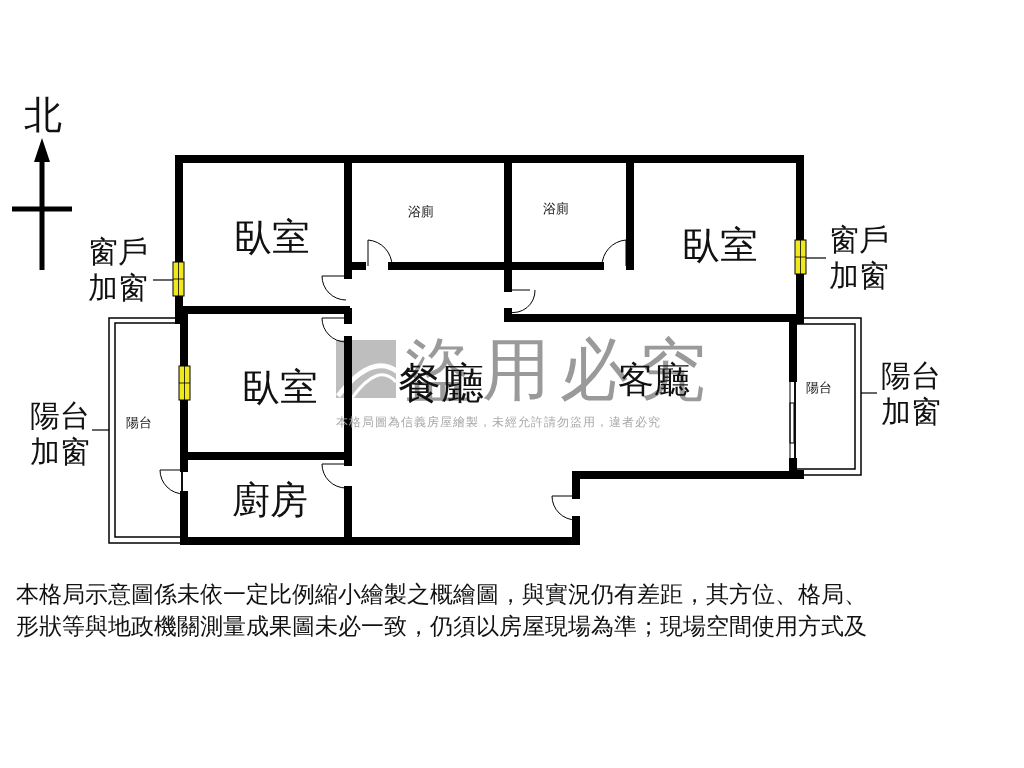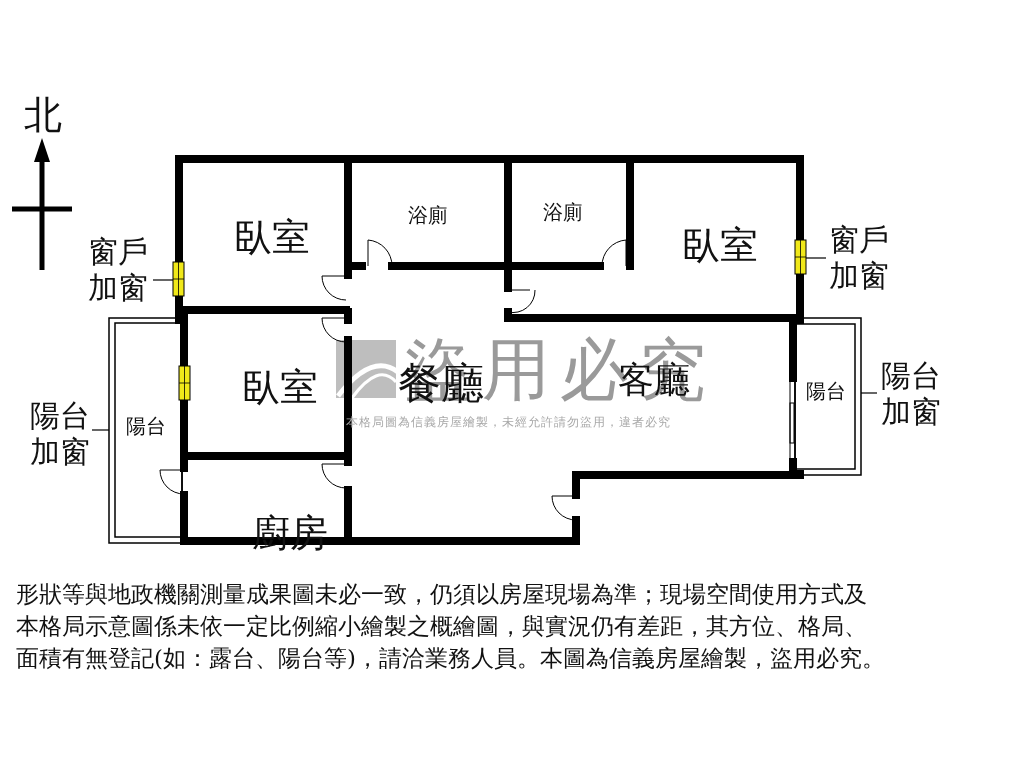--- a/index.html
+++ b/index.html
@@ -1,21 +1,21 @@
 <!DOCTYPE html>
 <html><head>
 <meta charset="utf-8">
 <style>
   html, body { margin:0; padding:0; background:#ffffff; }
   body { width:1024px; height:768px; position:relative; overflow:hidden;
          font-family: "DejaVu Serif", "Liberation Serif", serif; color:#111; }
   #plan { position:absolute; left:0; top:0; width:1024px; height:768px; }
   .lbl { position:absolute; white-space:nowrap; line-height:1; color:#111; }
   .lbl-lg { font-size:38px; }
-  .lbl-sm { font-size:20px; }
+  .lbl-sm { font-size:13px; }
   .lbl-stack { font-size:30px; line-height:36px; }
   .wm-big { position:absolute; font-family:"DejaVu Sans","Liberation Sans",sans-serif;
             font-size:68px; color:#9a9a9a; letter-spacing:10px; line-height:1; }
   .wm-small { position:absolute; font-family:"DejaVu Sans","Liberation Sans",sans-serif;
               font-size:12px; color:#a8a8a8; letter-spacing:1px; white-space:nowrap; }
   .disclaimer { position:absolute; left:16px; top:578px; width:1000px;
                 font-size:23px; line-height:32px; color:#111; }
   .disclaimer div { white-space:nowrap; }
 </style>
 </head>
@@ -139,32 +139,32 @@
 
   <g stroke="#000" stroke-width="1.2">
     <line x1="153" y1="280" x2="173" y2="280"></line>
     <line x1="806" y1="258" x2="826" y2="258"></line>
     <line x1="92" y1="430" x2="109" y2="430"></line>
     <line x1="861" y1="393" x2="877" y2="393"></line>
   </g>
 </svg>
 
 <div class="wm-big" style="left:404px;top:336px;">盜用必究</div>
-<div class="wm-small" style="left:336px;top:414px;margin-left:10px;">本格局圖為信義房屋繪製，未經允許請勿盜用，違者必究</div>
+<div class="wm-small" style="left:336px;top:414px;">本格局圖為信義房屋繪製，未經允許請勿盜用，違者必究</div>
 
 <div class="lbl" style="left:24px;top:96px;font-size:38px;">北</div>
 
 <div class="lbl lbl-lg" style="left:234px;top:218px;">臥室</div>
 <div class="lbl lbl-sm" style="left:408px;top:205px;">浴廁</div>
 <div class="lbl lbl-sm" style="left:543px;top:202px;">浴廁</div>
 <div class="lbl lbl-lg" style="left:682px;top:226px;">臥室</div>
 <div class="lbl lbl-lg" style="left:242px;top:368px;">臥室</div>
 <div class="lbl" style="left:398px;top:362px;font-size:43px;">餐廳</div>
 <div class="lbl" style="left:618px;top:362px;font-size:36px;">客廳</div>
-<div class="lbl lbl-lg" style="left:252px;top:481px;margin-top:33px;">廚房</div>
+<div class="lbl lbl-lg" style="left:232px;top:481px;">廚房</div>
 <div class="lbl lbl-sm" style="left:126px;top:416px;">陽台</div>
 <div class="lbl lbl-sm" style="left:806px;top:381px;">陽台</div>
 
 <div class="lbl lbl-stack" style="left:88px;top:234px;">
   <div>窗戶</div>
   <div>加窗</div>
 </div>
 <div class="lbl lbl-stack" style="left:829px;top:222px;">
   <div>窗戶</div>
   <div>加窗</div>
@@ -172,16 +172,15 @@
 <div class="lbl lbl-stack" style="left:30px;top:398px;">
   <div>陽台</div>
   <div>加窗</div>
 </div>
 <div class="lbl lbl-stack" style="left:881px;top:358px;">
   <div>陽台</div>
   <div>加窗</div>
 </div>
 
 <div class="disclaimer">
+  <div>本格局示意圖係未依一定比例縮小繪製之概繪圖，與實況仍有差距，其方位、格局、</div>
   <div>形狀等與地政機關測量成果圖未必一致，仍須以房屋現場為準；現場空間使用方式及</div>
-  <div>本格局示意圖係未依一定比例縮小繪製之概繪圖，與實況仍有差距，其方位、格局、</div>
-  <div>面積有無登記(如：露台、陽台等)，請洽業務人員。本圖為信義房屋繪製，盜用必究。</div>
 </div>
 
 </body></html>

